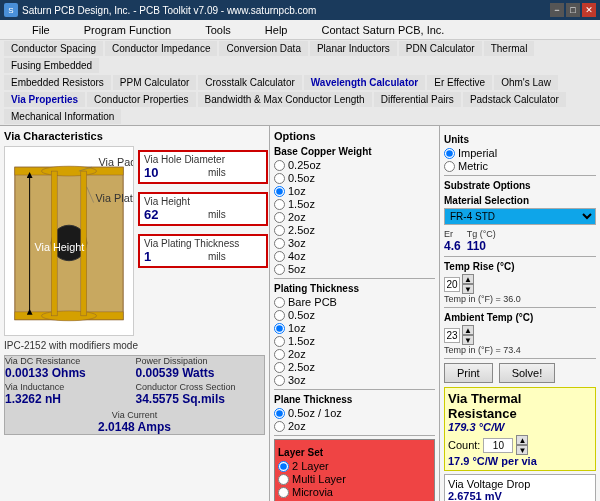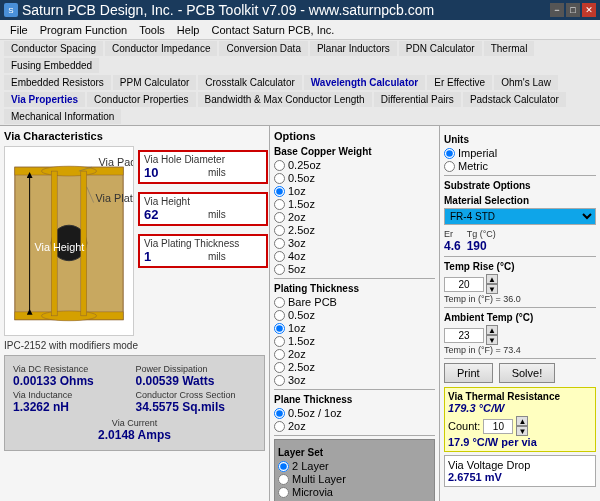--- a/index.html
+++ b/index.html
@@ -10,35 +10,35 @@
       background: #1a3a5c;
       color: white;
       display: flex;
       align-items: center;
       justify-content: space-between;
       padding: 2px 4px;
       height: 20px;
     }
     .title-bar-left { display: flex; align-items: center; gap: 4px; }
     .title-bar-icon { width: 14px; height: 14px; background: #4a90d9; border-radius: 2px; display: flex; align-items: center; justify-content: center; color: white; font-size: 8px; }
-    .title-bar-title { font-size: 14px; color: white; }
+    .title-bar-title { font-size: 10px; color: white; }
     .title-bar-controls { display: flex; gap: 2px; }
     .title-btn { width: 14px; height: 14px; background: #555; border: none; color: white; font-size: 9px; cursor: pointer; display: flex; align-items: center; justify-content: center; }
     .title-btn.close { background: #c0392b; }
     
     
     .menu-bar {
       background: #f0f0f0;
       display: flex;
       align-items: center;
       padding: 2px 4px;
       height: 20px;
       border-bottom: 1px solid #ccc;
     }
-    .menu-item { padding: 1px 6px; cursor: pointer; font-size: 11px; }
+    .menu-item { padding: 1px 6px; cursor: pointer; font-size: 11px; margin-left: 22px; }
     
     
     .toolbar {
       background: #e8e8e8;
       border-bottom: 1px solid #aaa;
     }
     .toolbar-row {
       display: flex;
       align-items: center;
       padding: 1px 4px;
@@ -106,21 +106,21 @@
       background: transparent;
       outline: none;
     }
     .input-unit { font-size: 10px; color: #333; }
     
     
     .results-section {
       margin-top: 4px;
       background: #d4d4d4;
       border: 1px solid #aaa;
-      padding: 8px;
+      padding: 0;
     }
     .results-grid {
       display: grid;
       grid-template-columns: 1fr 1fr;
       gap: 2px;
     }
     .result-item { }
     .result-label { font-size: 9px; color: #333; }
     .result-value { font-size: 12px; font-weight: bold; color: #000080; }
     
@@ -148,21 +148,21 @@
     .select-field {
       width: 100%;
       font-size: 10px;
       border: 1px solid #aaa;
       background: #0ea5e9;
       padding: 1px;
     }
     
     
     .num-input {
-      width: 40px;
+      width: 16px;
       border: 1px solid #aaa;
       font-size: 10px;
       padding: 1px;
       text-align: center;
     }
     
     
     .action-btn {
       padding: 3px 12px;
       font-size: 11px;
@@ -186,21 +186,21 @@
     
     .highlight-box {
       background: #ffffc0;
       border: 1px solid #cccc00;
       padding: 3px;
       font-size: 10px;
     }
     
     .divider { border-top: 1px solid #aaa; margin: 3px 0; }
     
-    .layer-set-box { background: #a3a3a3; border: 1px solid #888; padding: 3px; margin: 2px 0; }
+    .layer-set-box { background: #ef4444; border: 1px solid #888; padding: 3px; margin: 2px 0; }
     .spinner-btn { width: 12px; height: 10px; border: 1px solid #888; background: #e0e0e0; cursor: pointer; font-size: 8px; display: flex; align-items: center; justify-content: center; }
     
     .options-title { font-size: 11px; font-weight: bold; margin-bottom: 3px; }
   </style>
 </head>
 <body>
 
 <div class="title-bar">
   <div class="title-bar-left">
     <div class="title-bar-icon">S</div>
@@ -482,21 +482,21 @@
       <option>FR-4 STD</option>
     </select>
     
     <div style="display: flex; gap: 6px; margin-top: 4px;">
       <div>
         <div class="result-label">Er</div>
         <div class="result-value">4.6</div>
       </div>
       <div>
         <div class="result-label">Tg (°C)</div>
-        <div class="result-value">190</div>
+        <div class="result-value">110</div>
       </div>
     </div>
     
     <div class="divider"></div>
     
     
     <div class="section-label">Temp Rise (°C)</div>
     <div style="display: flex; align-items: center; gap: 2px;">
       <input class="num-input" type="text" value="20" style="">
       <div style="display: flex; flex-direction: column;">
@@ -522,21 +522,21 @@
     <div class="divider"></div>
     
     
     <div style="display: flex; gap: 6px; margin-top: 4px;">
       <button class="action-btn">Print</button>
       <button class="action-btn">Solve!</button>
     </div>
     
     
     <div class="highlight-box" style="margin-top: 4px;">
-      <div style="font-weight: bold; font-size: 10px;">Via Thermal Resistance</div>
+      <div style="font-weight: bold; font-size: 13px;">Via Thermal Resistance</div>
       <div style="font-weight: bold; color: #000080; font-style: italic;">179.3 °C/W</div>
       <div style="display: flex; align-items: center; gap: 3px; margin-top: 2px;">
         <span>Count:</span>
         <input class="num-input" type="text" style="width: 30px;" value="10">
         <div style="display: flex; flex-direction: column;">
           <button class="spinner-btn">▲</button>
           <button class="spinner-btn">▼</button>
         </div>
       </div>
       <div style="color: #000080; font-weight: bold;">17.9 °C/W per via</div>

